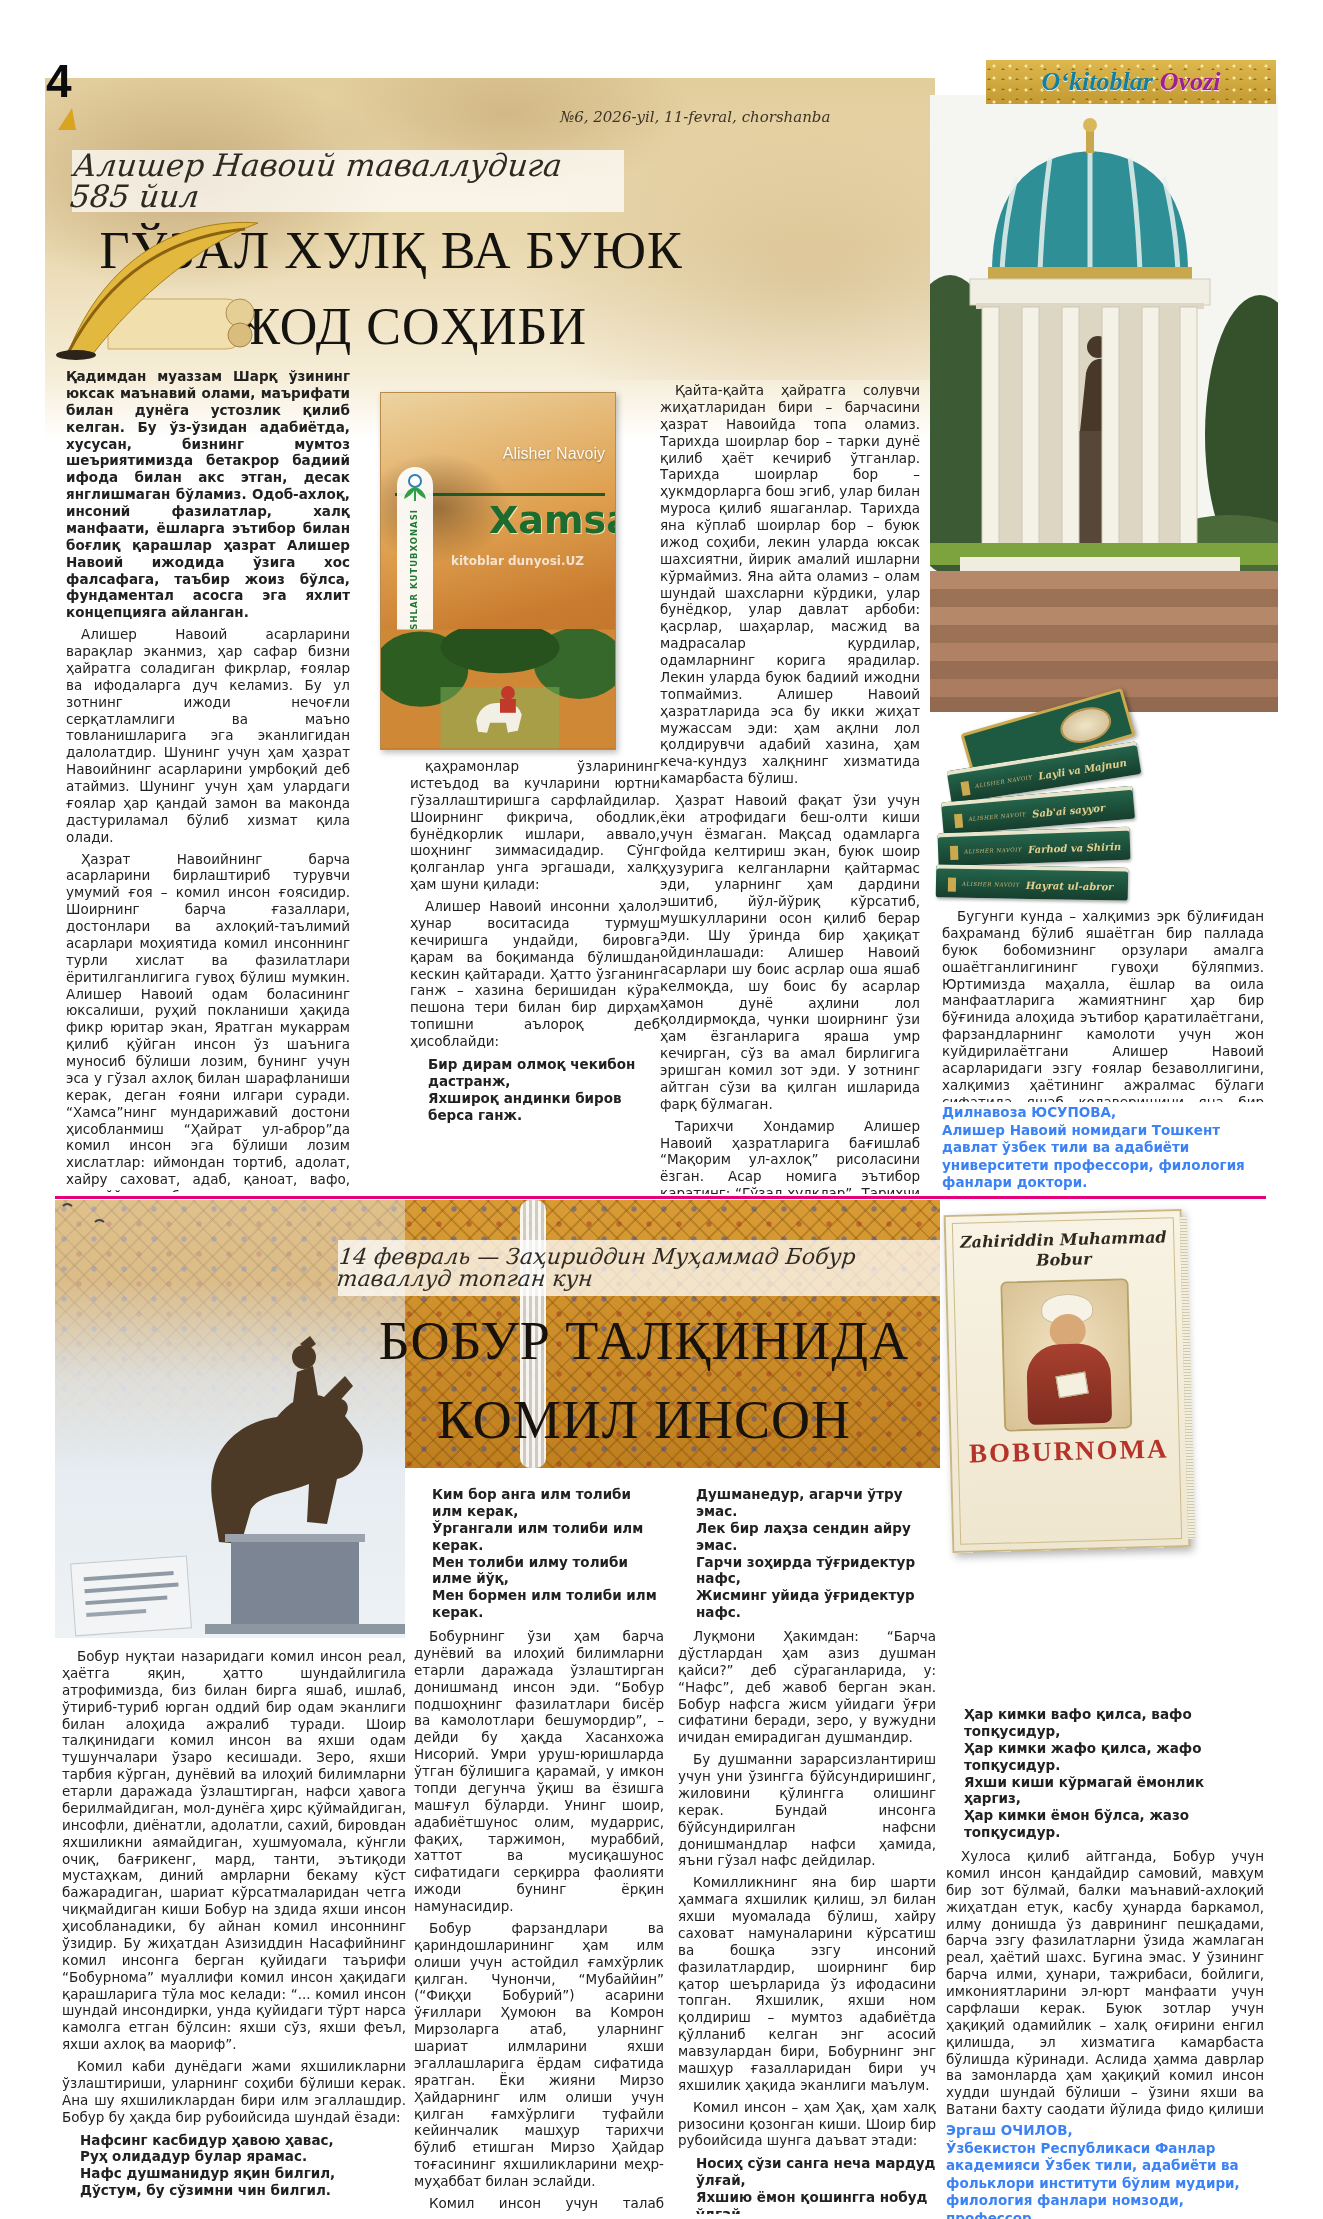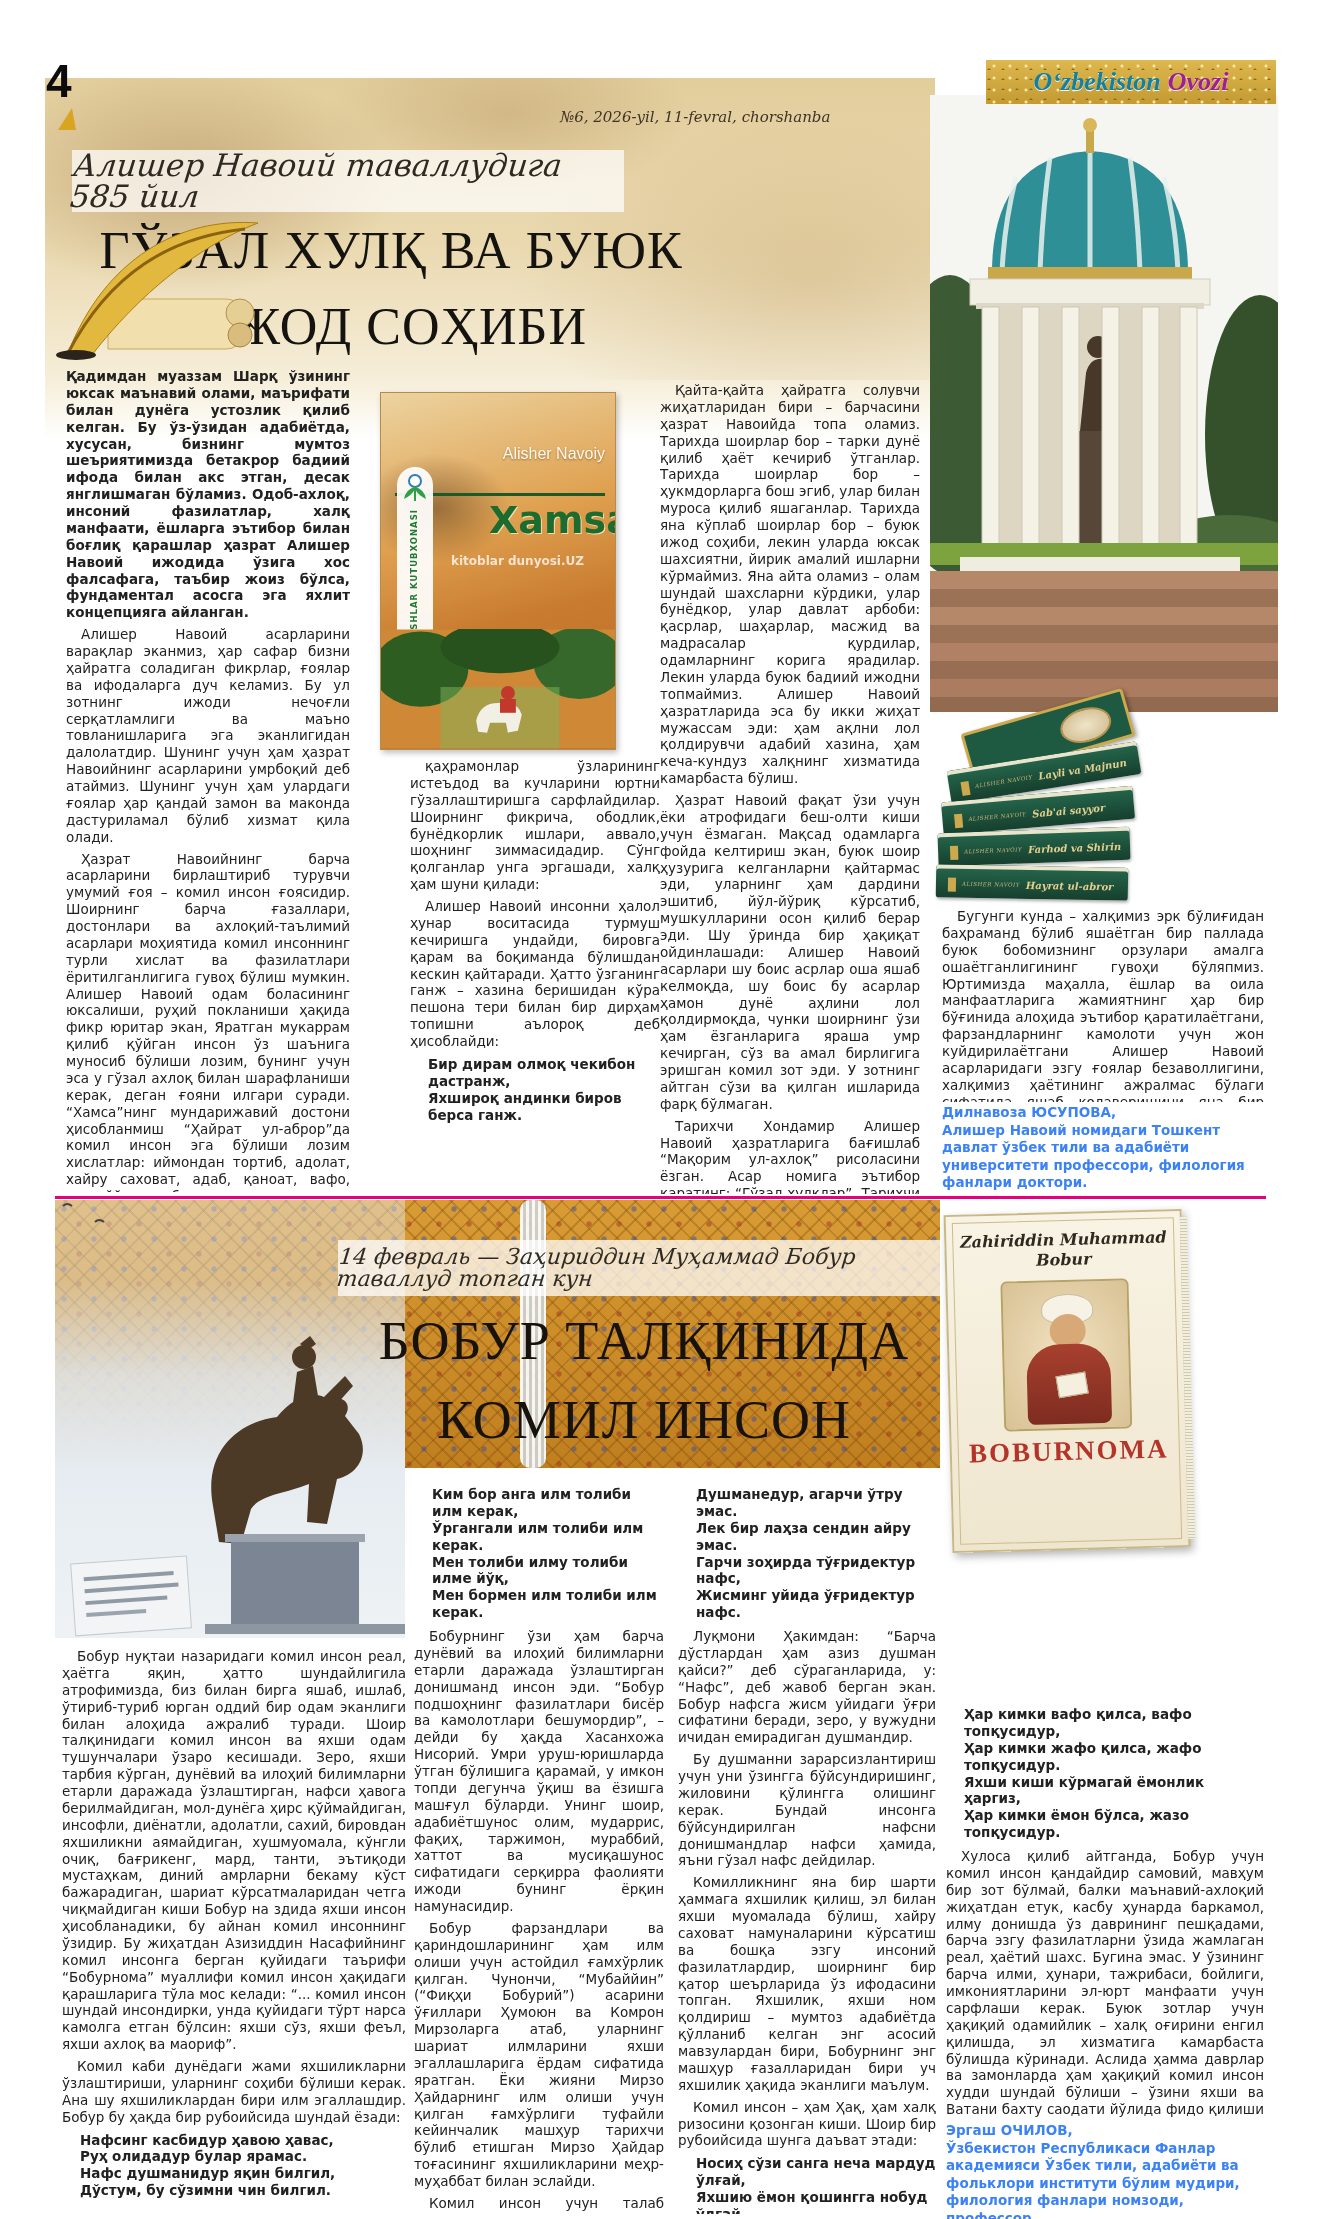--- a/index.html
+++ b/index.html
@@ -169,21 +169,21 @@
     <rect x="0" y="512" width="348" height="18" fill="#b5886a"></rect>
       <rect x="0" y="530" width="348" height="18" fill="#9c7257"></rect>
     <rect x="0" y="548" width="348" height="18" fill="#b08165"></rect>
       <rect x="0" y="566" width="348" height="18" fill="#976e53"></rect>
     <rect x="0" y="584" width="348" height="18" fill="#ab7c60"></rect>
       <rect x="0" y="602" width="348" height="15" fill="#926a50"></rect>
   </g>
 </svg>
 
 <div class="abs masthead">
-  <span class="m1">O‘zbekiston</span>
+  <span class="m1">O‘kitoblar</span>
   <span class="m2">Ovozi</span>
 </div>
 
 <div class="abs kicker1">
   <span class="kicker-text">Алишер Навоий таваллудига 585 йил</span>
 </div>
 <div class="abs headline1">
   <div>ГЎЗАЛ ХУЛҚ ВА БУЮК</div>
   <div>ИЖОД СОҲИБИ</div>
 </div>

